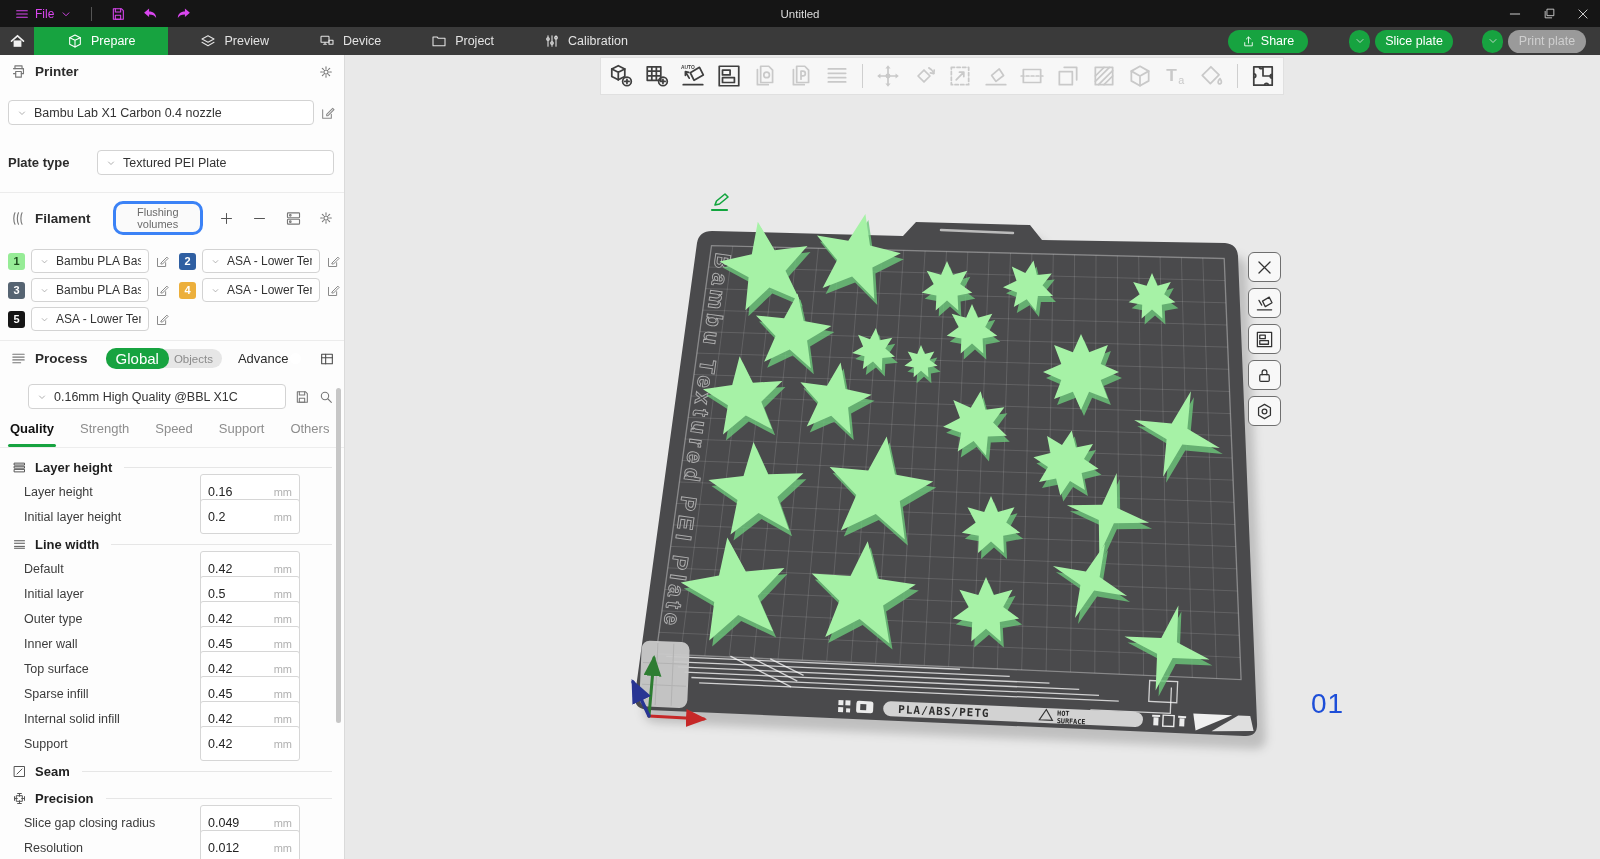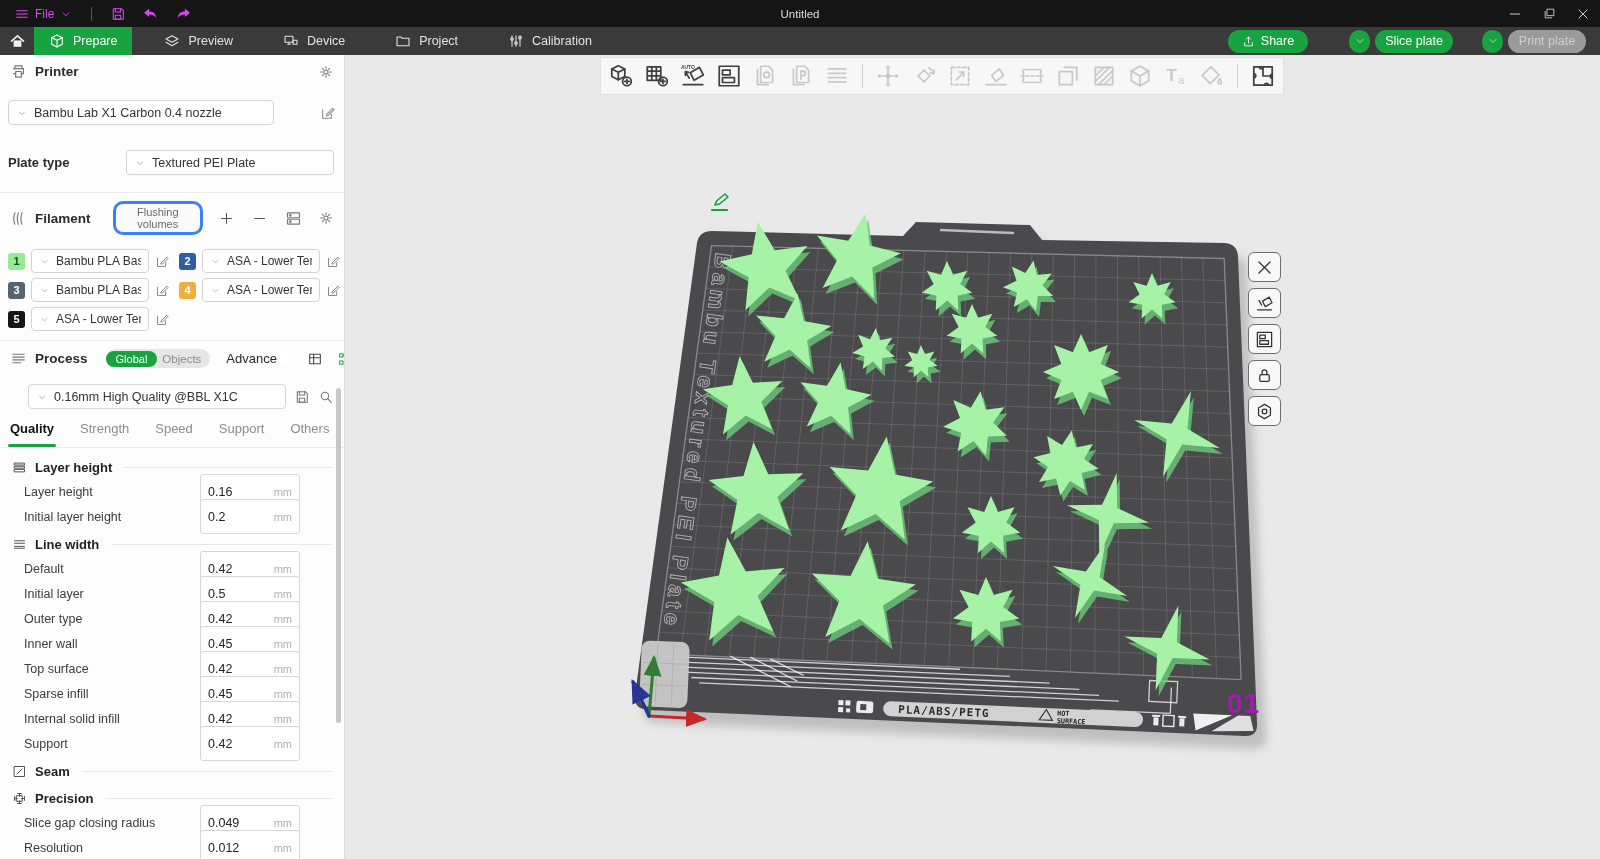--- a/index.html
+++ b/index.html
@@ -10,46 +10,46 @@
   #titlebar .tb-left{display:flex;align-items:center;gap:4px;padding-left:8px;}
   .tb-btn{display:flex;align-items:center;gap:5px;color:#d946ef;padding:0 6px;height:27px;}
   .tb-sep{width:1px;height:14px;background:#555;margin:0 8px;}
   #window-title{position:absolute;left:0;right:0;text-align:center;font-size:11.5px;color:#dcdcdc;pointer-events:none;}
   .win-ctrls{position:absolute;right:0;top:0;display:flex;height:27px;}
   .win-ctrl{width:34px;height:27px;display:flex;align-items:center;justify-content:center;color:#d8d8d8;}
   
   #tabbar{position:absolute;left:0;top:27px;width:1600px;height:28px;background:#3a3a3a;display:flex;align-items:center;color:#e3e3e3;}
   #home-btn{width:34px;height:28px;display:flex;align-items:center;justify-content:center;color:#f0f0f0;}
   .tab{display:flex;align-items:center;gap:8px;height:28px;padding:0 18px;font-size:12.5px;margin-right:14px;color:#e3e3e3;}
-  .tab.active{background:var(--green);color:#fff;padding:0 15px;}
+  .tab.active{background:var(--green);color:#fff;padding:0 33px;}
   #tab-actions{position:absolute;right:14px;top:2px;display:flex;align-items:center;height:24px;gap:3px;}
   .act-btn{height:23px;border-radius:12px;display:flex;align-items:center;justify-content:center;font-size:12.5px;color:#fff;background:var(--green);}
   .act-btn.share{width:80px;gap:6px;margin-right:38px;}
   .act-chev{width:21px;height:23px;border-radius:12px;background:var(--green);display:flex;align-items:center;justify-content:center;margin-right:2px;}
   .act-btn.slice{width:78px;margin-right:26px;}
   .act-btn.print{width:78px;background:#9a9a9a;color:#cfcfcf;}
   
   #sidebar{position:absolute;left:0;top:55px;width:345px;height:804px;background:#fdfdfd;border-right:1px solid #dadada;box-sizing:border-box;overflow:hidden;}
   .sec-head{display:flex;align-items:center;gap:8px;padding:8px 10px 6px 10px;color:#444;}
   .sec-title{font-weight:bold;font-size:13.5px;color:#2b2b2b;}
   .spacer{flex:1;}
   .ghost-icon{color:#777;display:flex;}
   .combo{display:flex;align-items:center;gap:6px;border:1px solid #d3d3d3;border-radius:4px;background:#fff;height:25px;padding:0 7px;font-size:12.5px;color:#333;box-sizing:border-box;}
   .combo .chev{color:#9a9a9a;display:flex;}
   .combo .cval{white-space:nowrap;overflow:hidden;}
-  .row{display:flex;align-items:center;padding:8px 8px;margin-top:6px;gap:40px;}
+  .row{display:flex;align-items:center;padding:8px 8px;margin-top:6px;}
   .edit-btn{color:#8a8a8a;display:flex;margin-left:6px;}
   .lbl{font-size:13px;font-weight:bold;color:#2b2b2b;}
   hr.sep{border:none;border-top:1px solid #ececec;margin:9px 0 0 0;}
   .pill-btn{border:1px solid #b9b9b9;border-radius:10px;background:#fafafa;color:#6b6b6b;font-size:11px;padding:2px 9px;margin-left:14px;}
   #filament-grid{display:grid;grid-template-columns:17px 118px 18px 17px 118px 18px;gap:5px 6px;align-items:center;padding:8px 8px 0 8px;}
   .fbadge{width:17px;height:17px;border-radius:3px;font-size:11px;font-weight:bold;display:flex;align-items:center;justify-content:center;}
   .fcombo{height:24px;font-size:12px;}
   .seg{display:flex;align-items:center;background:#e6e6e6;border-radius:10px;height:19px;margin-left:10px;}
-  .seg-on{background:var(--green);color:#fff;font-size:11px;border-radius:10px;padding:2px 10px;text-align:center;}
+  .seg-on{background:var(--green);color:#fff;font-size:15px;border-radius:10px;padding:2px 10px;text-align:center;}
   .seg-off{color:#8b8b8b;font-size:11.5px;padding:3px 9px 2px 5px;}
   .adv-lbl{font-size:13px;color:#2b2b2b;}
   .switch{width:29px;height:15px;border-radius:8px;background:var(--green);position:relative;margin:0 8px 0 6px;}
   .switch::after{content:"";position:absolute;right:2px;top:2px;width:11px;height:11px;border-radius:50%;background:#fff;}
   .hd-ico{display:flex;color:#4a4a4a;}
   .hd-ico.green{color:var(--green);}
   #profile-row{display:flex;align-items:center;gap:8px;padding:10px 10px 0 28px;}
   #profile-row .combo{flex:1;}
   #ptabs{display:flex;gap:26px;padding:12px 0 0 10px;border-bottom:1px solid #ededed;height:26px;box-sizing:content-box;}
   .ptab{font-size:13px;color:#8d8d8d;padding-bottom:8px;position:relative;}
@@ -69,21 +69,21 @@
   .pinput.psel .chev{color:#9a9a9a;display:flex;}
   .pcheck{width:16px;height:16px;border-radius:3px;background:#0fa53c;display:flex;align-items:center;justify-content:center;}
   #side-scroll{position:absolute;right:3px;top:333px;width:5px;height:335px;border-radius:3px;background:#c7c7c7;}
   
   #viewport{position:absolute;left:345px;top:55px;width:1255px;height:804px;background:#e9e9e9;}
   #vp-toolbar{position:absolute;left:255px;top:2px;height:38px;display:flex;align-items:center;background:#f7f7f7;border:1px solid #e0e0e0;box-sizing:border-box;padding:0 2px;}
   .tbtn{width:36px;height:34px;display:flex;align-items:center;justify-content:center;color:#3f3f3f;}
   .tbtn.dis{color:#c9c9c9;}
   .tsep{width:1px;height:24px;background:#cfcfcf;margin:0 7px;}
   #plate-pencil{position:absolute;left:364px;top:135px;color:#12a53e;}
-  #plate-number{position:absolute;left:882px;top:633px;font-size:28px;font-weight:700;color:#a21caf;letter-spacing:1px;}
+  #plate-number{position:absolute;left:966px;top:633px;font-size:28px;font-weight:400;color:#1d4ed8;letter-spacing:1px;}
   #plate-side-btns{position:absolute;left:903px;top:197px;display:flex;flex-direction:column;gap:6px;}
   .psbtn{width:33px;height:30px;background:#f8f8f8;border:1.6px solid #6f6f6f;border-radius:6px;display:flex;align-items:center;justify-content:center;color:#333;box-sizing:border-box;}
   :root{--green:#17a340;}
 </style>
 </head>
 <body>
 
 <div id="app">
 
   <div id="titlebar">
@@ -310,21 +310,21 @@
           <svg class="icon" width="16" height="16" viewBox="0 0 24 24">
             <g fill="none" stroke="currentColor" stroke-width="1.6" stroke-linecap="round" stroke-linejoin="round">
               <path d="M4 7v13h13v-6"></path>
               <path d="M10 14l9-9 2 2-9 9h-2z"></path>
             </g>
           </svg>
         </span>
     </div>
     <div class="row" style="margin-top:9px;">
       <span class="lbl" style="width:78px;">Plate type</span>
-      <div class="combo" style="flex:1;margin-right:2px;">
+      <div class="combo" style="flex:1;margin-right:2px;margin-left:11px;">
         <span class="chev ico">
             <svg class="icon" width="12" height="12" viewBox="0 0 24 24">
               <g fill="none" stroke="currentColor" stroke-width="1.6" stroke-linecap="round" stroke-linejoin="round">
                 <path d="M7 10l5 5 5-5"></path>
               </g>
             </svg>
           </span>
         <span class="cval">Textured PEI Plate</span>
       </div>
     </div>

